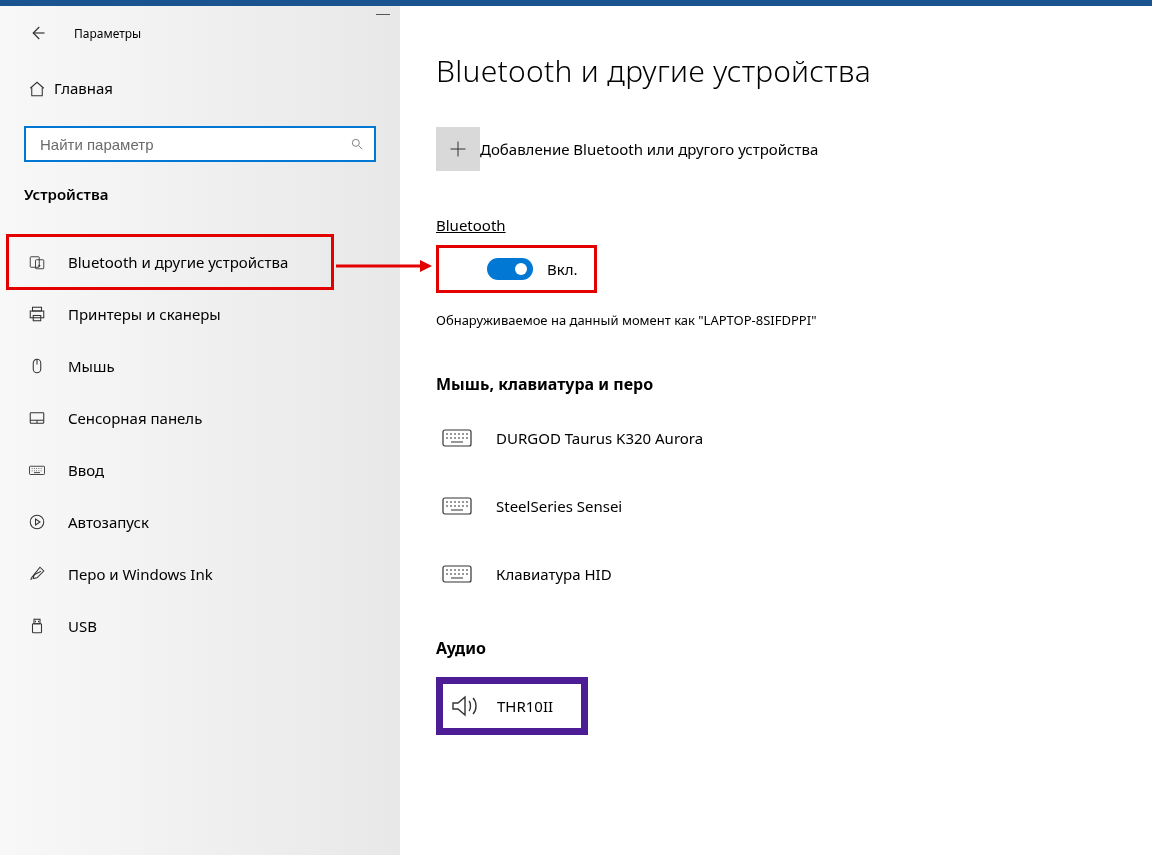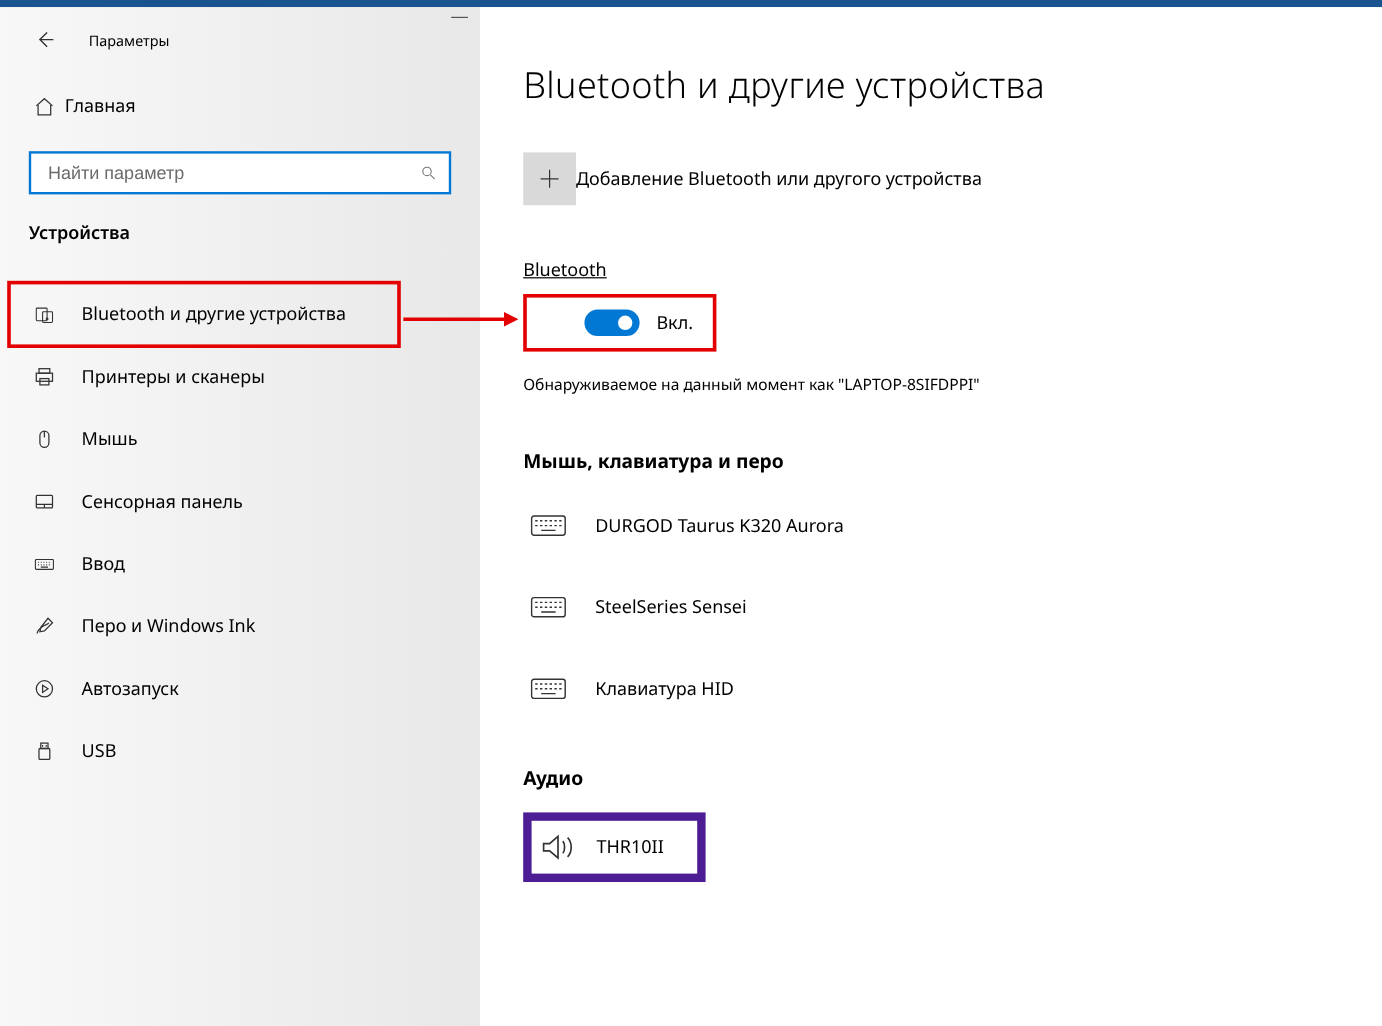--- a/index.html
+++ b/index.html
@@ -258,34 +258,34 @@
             <svg viewBox="0 0 24 24" fill="none" stroke="#333" stroke-width="1.2">
                 <rect x="2" y="7" width="20" height="11" rx="1"></rect>
                 <path d="M5 10h1 M8 10h1 M11 10h1 M14 10h1 M17 10h1 M5 13h1 M8 13h1 M11 13h1 M14 13h1 M17 13h1 M8 15.5h8"></path>
               </svg>
           </span>
           <span>Ввод</span>
         </div>
         <div class="nav-item">
           <span>
             <svg viewBox="0 0 24 24" fill="none" stroke="#333" stroke-width="1.4">
+                <circle cx="12" cy="12" r="9"></circle>
+                <path d="M10 8 L16 12 L10 16 Z"></path>
+              </svg>
+          </span>
+          <span>Автозапуск</span>
+        </div>
+        <div class="nav-item">
+          <span>
+            <svg viewBox="0 0 24 24" fill="none" stroke="#333" stroke-width="1.4">
                 <path d="M4 20 C4 16 7 14 10 12 C13 10 16 10 17 8"></path>
                 <path d="M16 3 L21 8 L12 17 L7 18 L8 13 Z"></path>
               </svg>
           </span>
           <span>Перо и Windows Ink</span>
-        </div>
-        <div class="nav-item">
-          <span>
-            <svg viewBox="0 0 24 24" fill="none" stroke="#333" stroke-width="1.4">
-                <circle cx="12" cy="12" r="9"></circle>
-                <path d="M10 8 L16 12 L10 16 Z"></path>
-              </svg>
-          </span>
-          <span>Автозапуск</span>
         </div>
         <div class="nav-item">
           <span>
             <svg viewBox="0 0 24 24" fill="none" stroke="#333" stroke-width="1.4">
                 <rect x="8" y="3" width="8" height="6"></rect>
                 <rect x="6" y="9" width="12" height="12" rx="1"></rect>
                 <path d="M10 5 V7 M14 5 V7"></path>
               </svg>
           </span>
           <span>USB</span>

